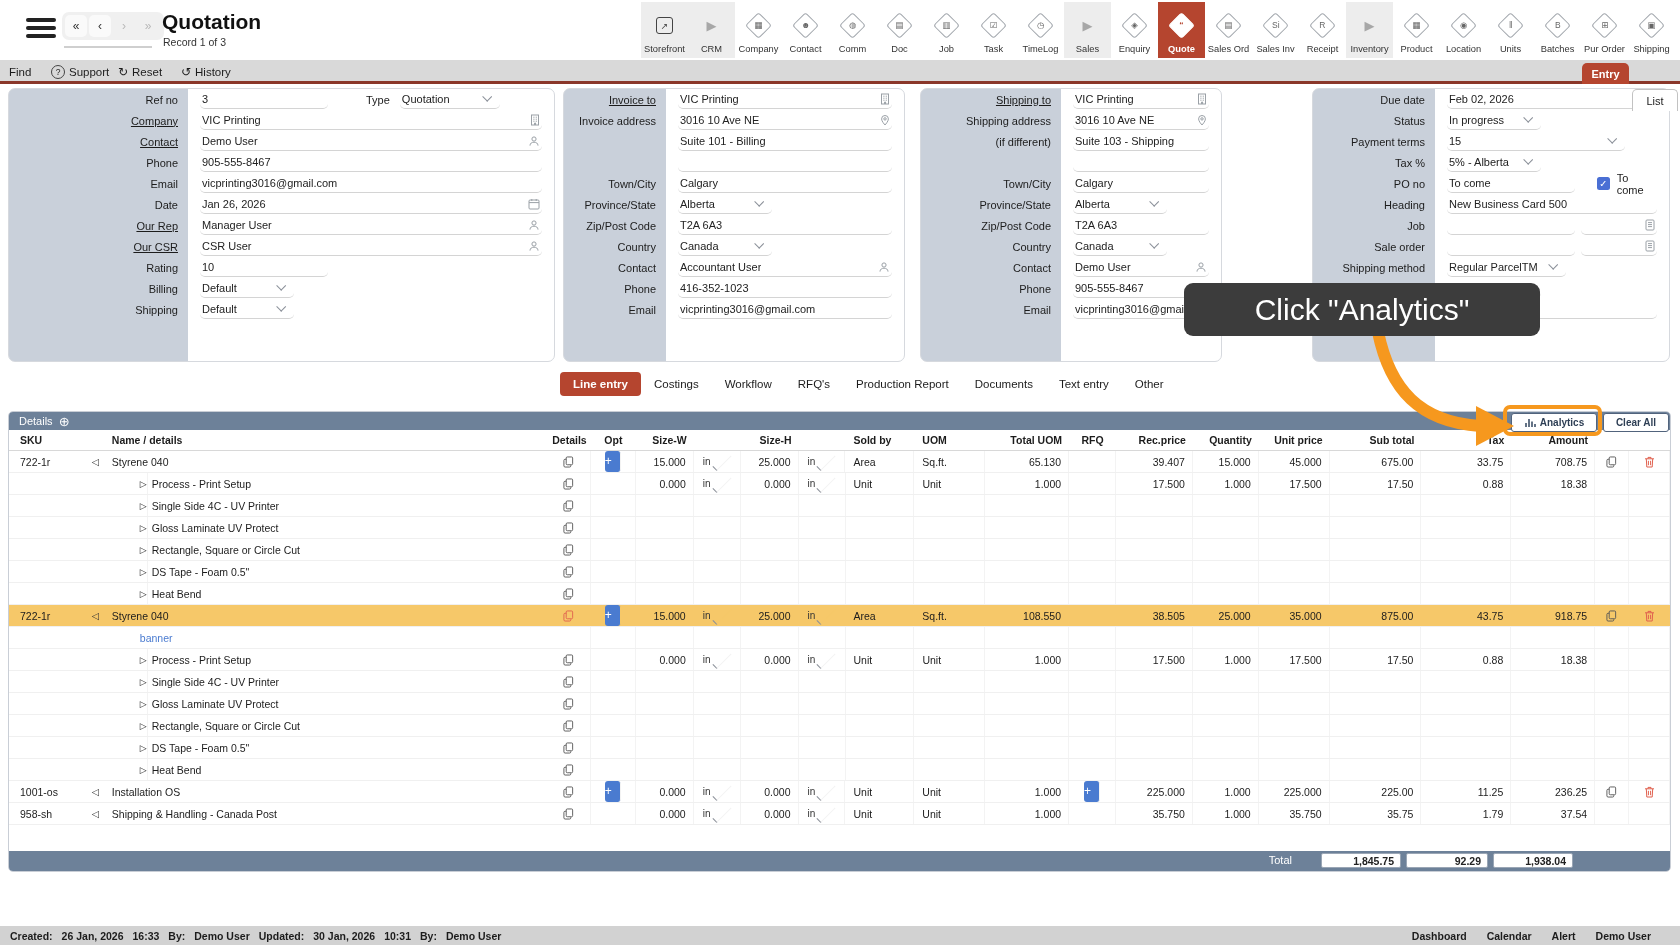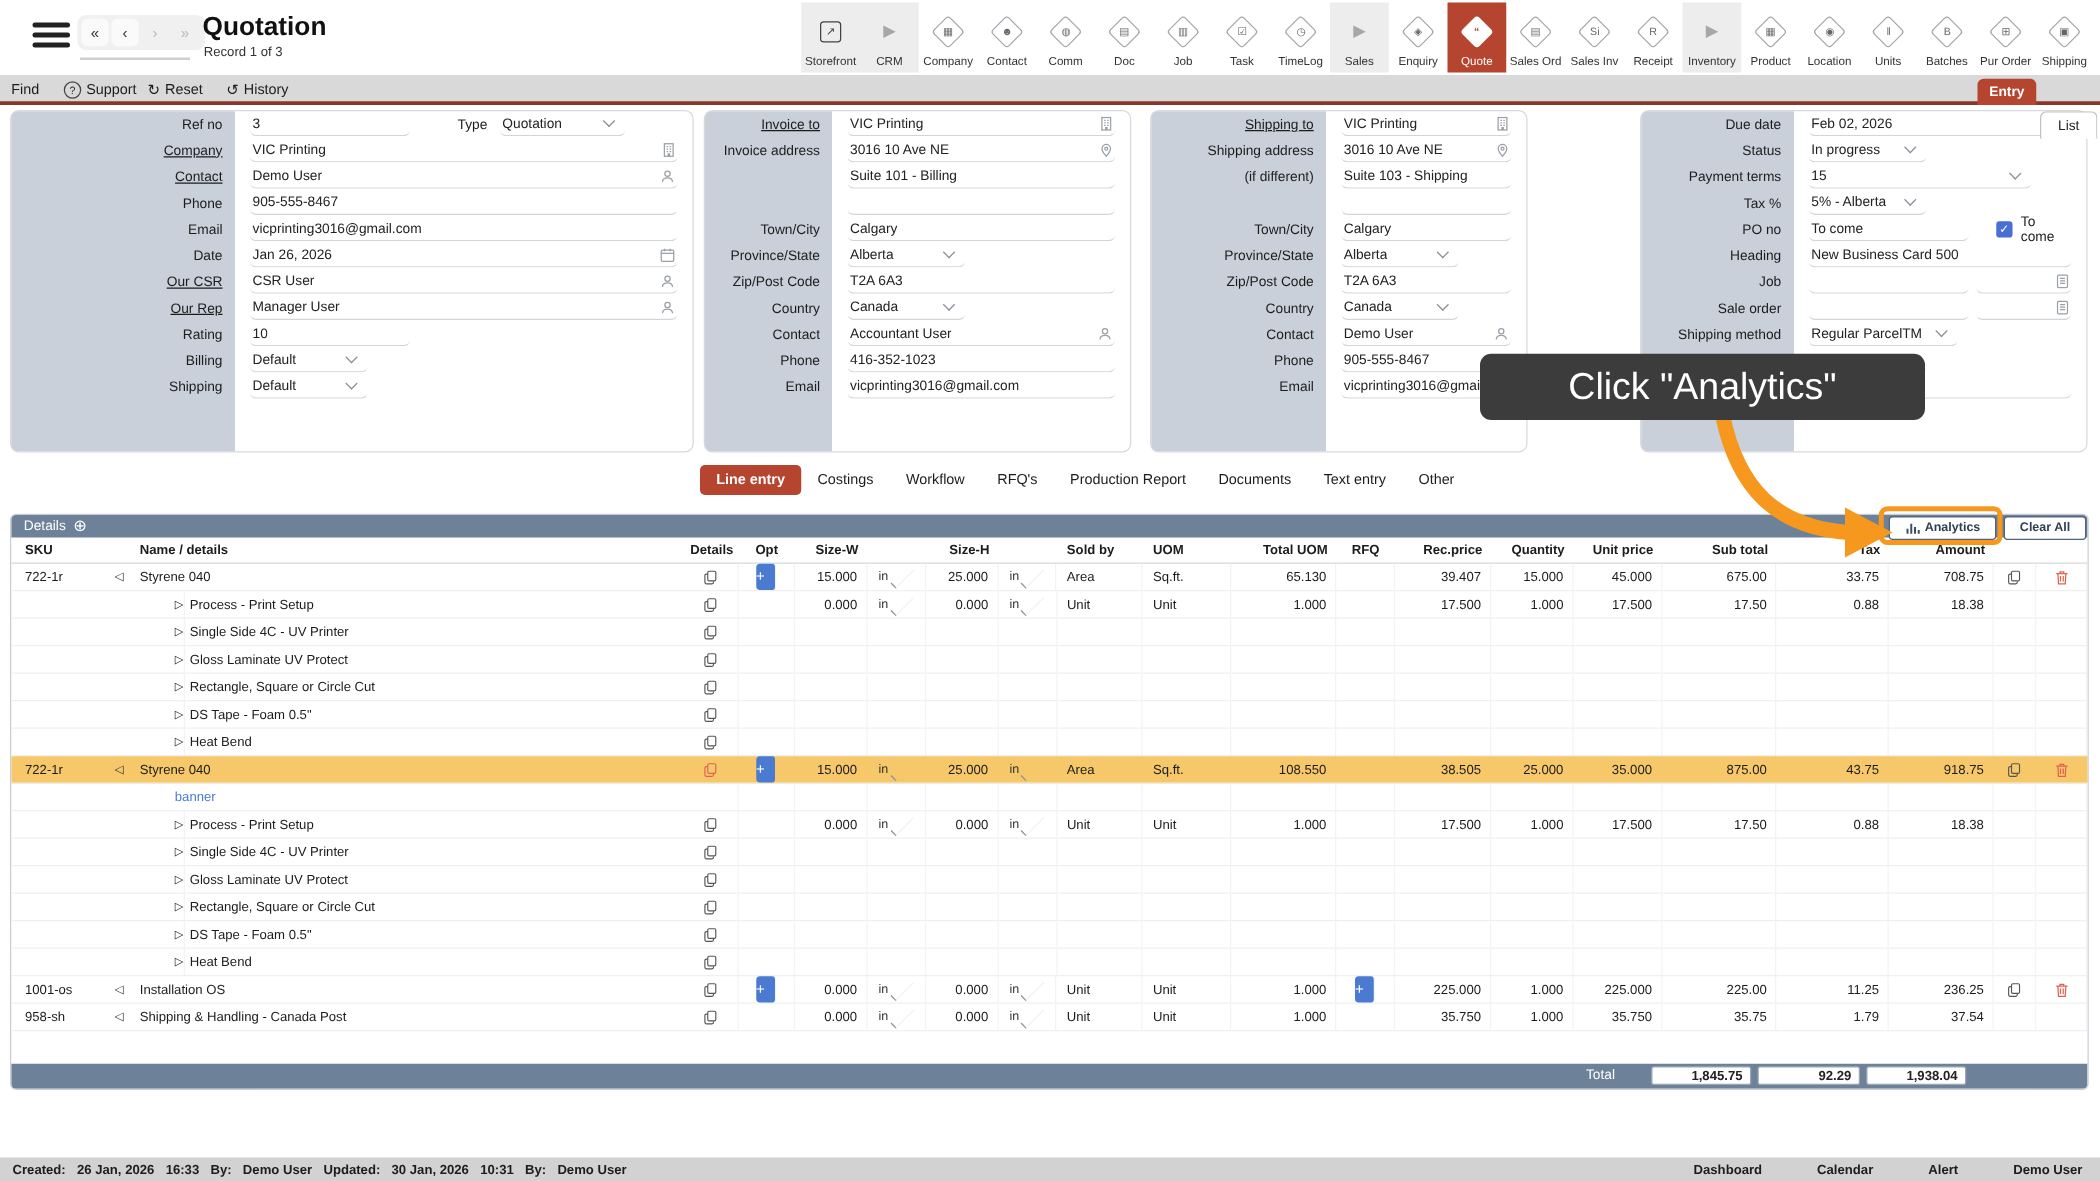--- a/index.html
+++ b/index.html
@@ -12,21 +12,21 @@
   .navbtn{width:22px;height:22px;display:flex;align-items:center;justify-content:center;font-size:12px;color:#333;background:#fafafa;border-radius:5px;margin-right:2px;}
   .navbtn.dim{color:#b9b9b9;background:transparent;}
   .navline{position:absolute;left:64px;top:46px;width:88px;height:2px;background:#cfcfcf;}
   .apptitle{position:absolute;left:162px;top:10px;font-size:21px;font-weight:bold;color:#111;}
   .recinfo{position:absolute;left:163px;top:36px;font-size:10.5px;color:#333;}
   .iconstrip{position:absolute;left:641px;top:2px;height:56px;display:flex;}
   .icell{width:47px;height:56px;display:flex;flex-direction:column;align-items:center;justify-content:flex-end;padding-bottom:4px;box-sizing:border-box;}
   .icell.gray{background:#ededed;}
   .icell.active{background:#b5452f;}
   .icell .ilabel{font-size:9.3px;color:#333;margin-top:3px;white-space:nowrap;}
-  .icell.active .ilabel{color:#fff;}
+  .icell.active .ilabel{color:#fff;font-weight:bold;}
   .diamond{width:17px;height:17px;border:1.5px solid #a2a7ad;background:#fff;border-radius:3px;transform:rotate(45deg);display:flex;align-items:center;justify-content:center;margin-bottom:6px;margin-top:6px;}
   .diamond b{transform:rotate(-45deg);font-size:8.5px;color:#666;font-weight:normal;line-height:1;}
   .icell.active .diamond{border-color:#fff;}
   .icell.active .diamond b{color:#b5452f;font-weight:bold;}
   .playico{font-size:13px;color:#a7a7a7;margin-bottom:8px;}
   .sfico{width:15px;height:15px;border:1.6px solid #444;border-radius:3px;display:flex;align-items:center;justify-content:center;font-size:9px;color:#444;margin-bottom:7px;}
   
   .toolbar{position:absolute;left:0;top:60px;width:1680px;height:24px;background:#d9d9d9;}
   .toolbar .titem{position:absolute;top:0;height:24px;display:flex;align-items:center;gap:4px;font-size:11.5px;color:#1c1c1c;cursor:pointer;}
   .tbredline{position:absolute;left:0;top:81px;width:1680px;height:3px;background:#8a372a;}
@@ -98,21 +98,21 @@
   .tbar .tlab{position:absolute;right:378px;top:3px;color:#fff;font-size:11px;}
   .tbox{position:absolute;top:2px;height:15px;background:#fff;border:1px solid #9aa6b5;border-radius:2px;font-size:10.5px;font-weight:bold;color:#222;display:flex;align-items:center;justify-content:flex-end;padding-right:6px;box-sizing:border-box;}
   
   .hlrect{position:absolute;left:1503px;top:405px;width:99px;height:31px;border:4px solid #f6981e;border-radius:7px;box-sizing:border-box;z-index:8;}
   .tooltip{position:absolute;left:1184px;top:283px;width:356px;height:53px;background:#3c3c3c;border-radius:9px;display:flex;align-items:center;justify-content:center;color:#fff;font-size:30px;z-index:10;}
   .arrowsvg{position:absolute;left:1330px;top:320px;z-index:9;pointer-events:none;}
   
   .footer{position:absolute;left:0;top:926px;width:1680px;height:19px;background:#d2d2d2;display:flex;align-items:center;font-size:10.5px;}
   .fleft{display:flex;gap:9px;padding-left:10px;font-weight:bold;color:#1c1c1c;}
   .fleft .nv{font-weight:bold;}
-  .fright{margin-left:auto;display:flex;gap:44px;padding-right:14px;font-weight:bold;}
+  .fright{margin-left:auto;display:flex;gap:20px;padding-right:29px;font-weight:bold;}
   .fright span{cursor:pointer;}
   .detbarttl{display:flex;align-items:center;gap:6px;}
 </style>
 </head>
 <body>
 
 <div class="page">
 
   <div class="tophdr">
     <div class="burger">
@@ -345,38 +345,38 @@
               <span class="ficon">
                 <svg viewBox="0 0 12 12" width="12" height="12">
                   <rect x="1" y="2" width="10" height="9" rx="1" fill="none" stroke="#9aa0a6"></rect>
                   <path d="M1 4.6h10M3.8 1v2M8.2 1v2" stroke="#9aa0a6" fill="none"></path>
                 </svg>
               </span>
             </div>
           </div>
         </div>
         <div class="frow">
-          <div class="flabel link">Our CSR</div>
-          <div class="fwrap">
-            <div class="ffield">
-              <span class="fval">CSR User</span>
+          <div class="flabel link">Our Rep</div>
+          <div class="fwrap">
+            <div class="ffield">
+              <span class="fval">Manager User</span>
               <span class="ficon">
                 <svg viewBox="0 0 12 12" width="12" height="12">
                   <circle cx="6" cy="4" r="2.1" fill="none" stroke="#9aa0a6"></circle>
                   <path d="M2 10.6c0-2.3 1.8-3.4 4-3.4s4 1.1 4 3.4" fill="none" stroke="#9aa0a6"></path>
                 </svg>
               </span>
             </div>
           </div>
         </div>
         <div class="frow">
-          <div class="flabel link">Our Rep</div>
-          <div class="fwrap">
-            <div class="ffield">
-              <span class="fval">Manager User</span>
+          <div class="flabel link">Our CSR</div>
+          <div class="fwrap">
+            <div class="ffield">
+              <span class="fval">CSR User</span>
               <span class="ficon">
                 <svg viewBox="0 0 12 12" width="12" height="12">
                   <circle cx="6" cy="4" r="2.1" fill="none" stroke="#9aa0a6"></circle>
                   <path d="M2 10.6c0-2.3 1.8-3.4 4-3.4s4 1.1 4 3.4" fill="none" stroke="#9aa0a6"></path>
                 </svg>
               </span>
             </div>
           </div>
         </div>
         <div class="frow">

